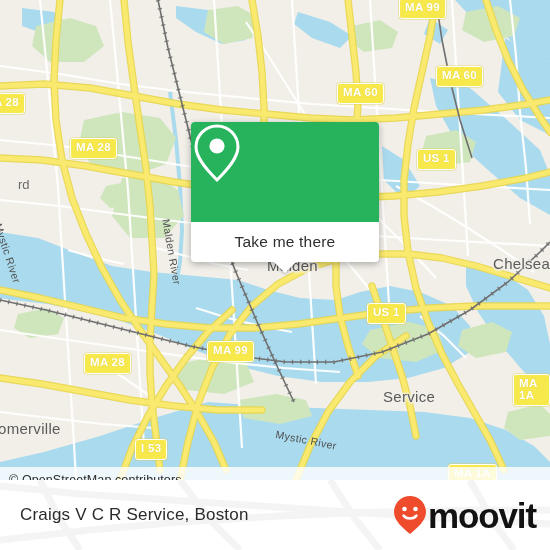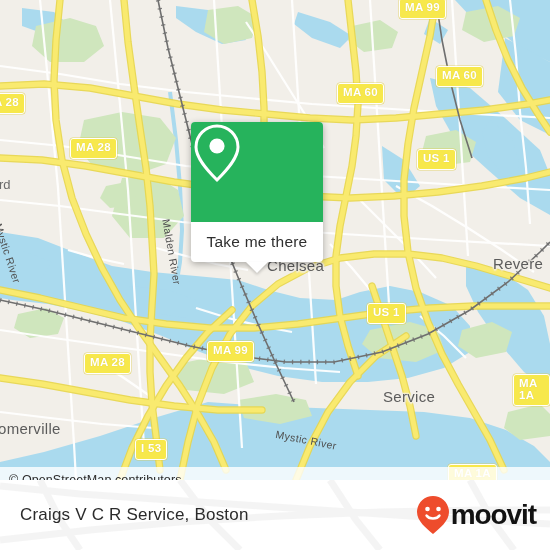--- a/index.html
+++ b/index.html
@@ -70,21 +70,21 @@
     padding: 3px 5px 4px 5px;
     letter-spacing: .3px;
     text-shadow: 0 0 1px rgba(160,140,0,.35);
     box-shadow: 0 0 0 .5px rgba(220,200,60,.65);
   }
 
   
   .card {
     position: absolute;
     left: 191px; top: 122px;
-    width: 132px; height: 140px;
+    width: 188px; height: 140px;
     background: #ffffff;
     border-radius: 4px;
     box-shadow: 0 2px 7px rgba(0,0,0,0.30);
     overflow: visible;
   }
   .card-head {
     height: 100px;
     background: #26b35c;
     border-radius: 4px 4px 0 0;
     display: flex; align-items: center; justify-content: center;
@@ -125,21 +125,21 @@
     font-size: 17px;
     color: #2b2b2b;
     letter-spacing: .2px;
   }
   .brand {
     position: absolute; right: 14px; top: 50%;
     transform: translateY(-50%);
     display: flex; align-items: center; gap: 1px;
   }
   .brand-word {
-    font-size: 28px;
+    font-size: 35px;
     font-weight: bold;
     color: #121212;
     letter-spacing: -1.1px;
     line-height: 1;
   }
 </style>
 </head>
 <body>
 
 <div id="app">
@@ -286,25 +286,25 @@
         </g>
         <g fill="none" stroke="#6f6f6f" stroke-width="4.4" stroke-dasharray="1.3 7" opacity="0.85">
           <path d="M158,0 L168,48 L180,96 L192,144 L206,192 L222,238 L240,282
                    L258,324 L276,364 L294,402"></path>
           <path d="M0,300 L46,310 L94,322 L142,334 L190,346 L238,356 L286,362
                    L334,362 L382,352 L428,334 L470,310 L508,282 L540,252 L550,242"></path>
         </g>
       </g>
     </svg>
 
-    <div class="lbl city" style="left:493px; top:255px;">Revere</div>
+    <div class="lbl city" style="left:493px; top:255px;">Chelsea</div>
     <div class="lbl city" style="left:383px; top:388px;">Service</div>
-    <div class="lbl city" style="left:267px; top:257px;">Chelsea</div>
+    <div class="lbl city" style="left:267px; top:257px;">Malden</div>
     <div class="lbl city" style="left:-2px; top:420px;">omerville</div>
-    <div class="lbl town" style="left:-1px; top:177px;">rd</div>
+    <div class="lbl town" style="left:-1px; top:177px;padding-left:19px;">rd</div>
 
     <div class="lbl river" style="left:4px; top:222px; transform:rotate(72deg); transform-origin:0 0;">Mystic River</div>
     <div class="lbl river" style="left:172px; top:218px; transform:rotate(80deg); transform-origin:0 0;">Malden River</div>
     <div class="lbl river" style="left:277px; top:428px; transform:rotate(11deg); transform-origin:0 0;">Mystic River</div>
 
     <div class="shield" style="left:399px; top:-2px;">MA 99</div>
     <div class="shield" style="left:436px; top:66px;">MA 60</div>
     <div class="shield" style="left:337px; top:83px;">MA 60</div>
     <div class="shield" style="left:-22px; top:93px;">MA 28</div>
     <div class="shield" style="left:70px; top:138px;">MA 28</div>

